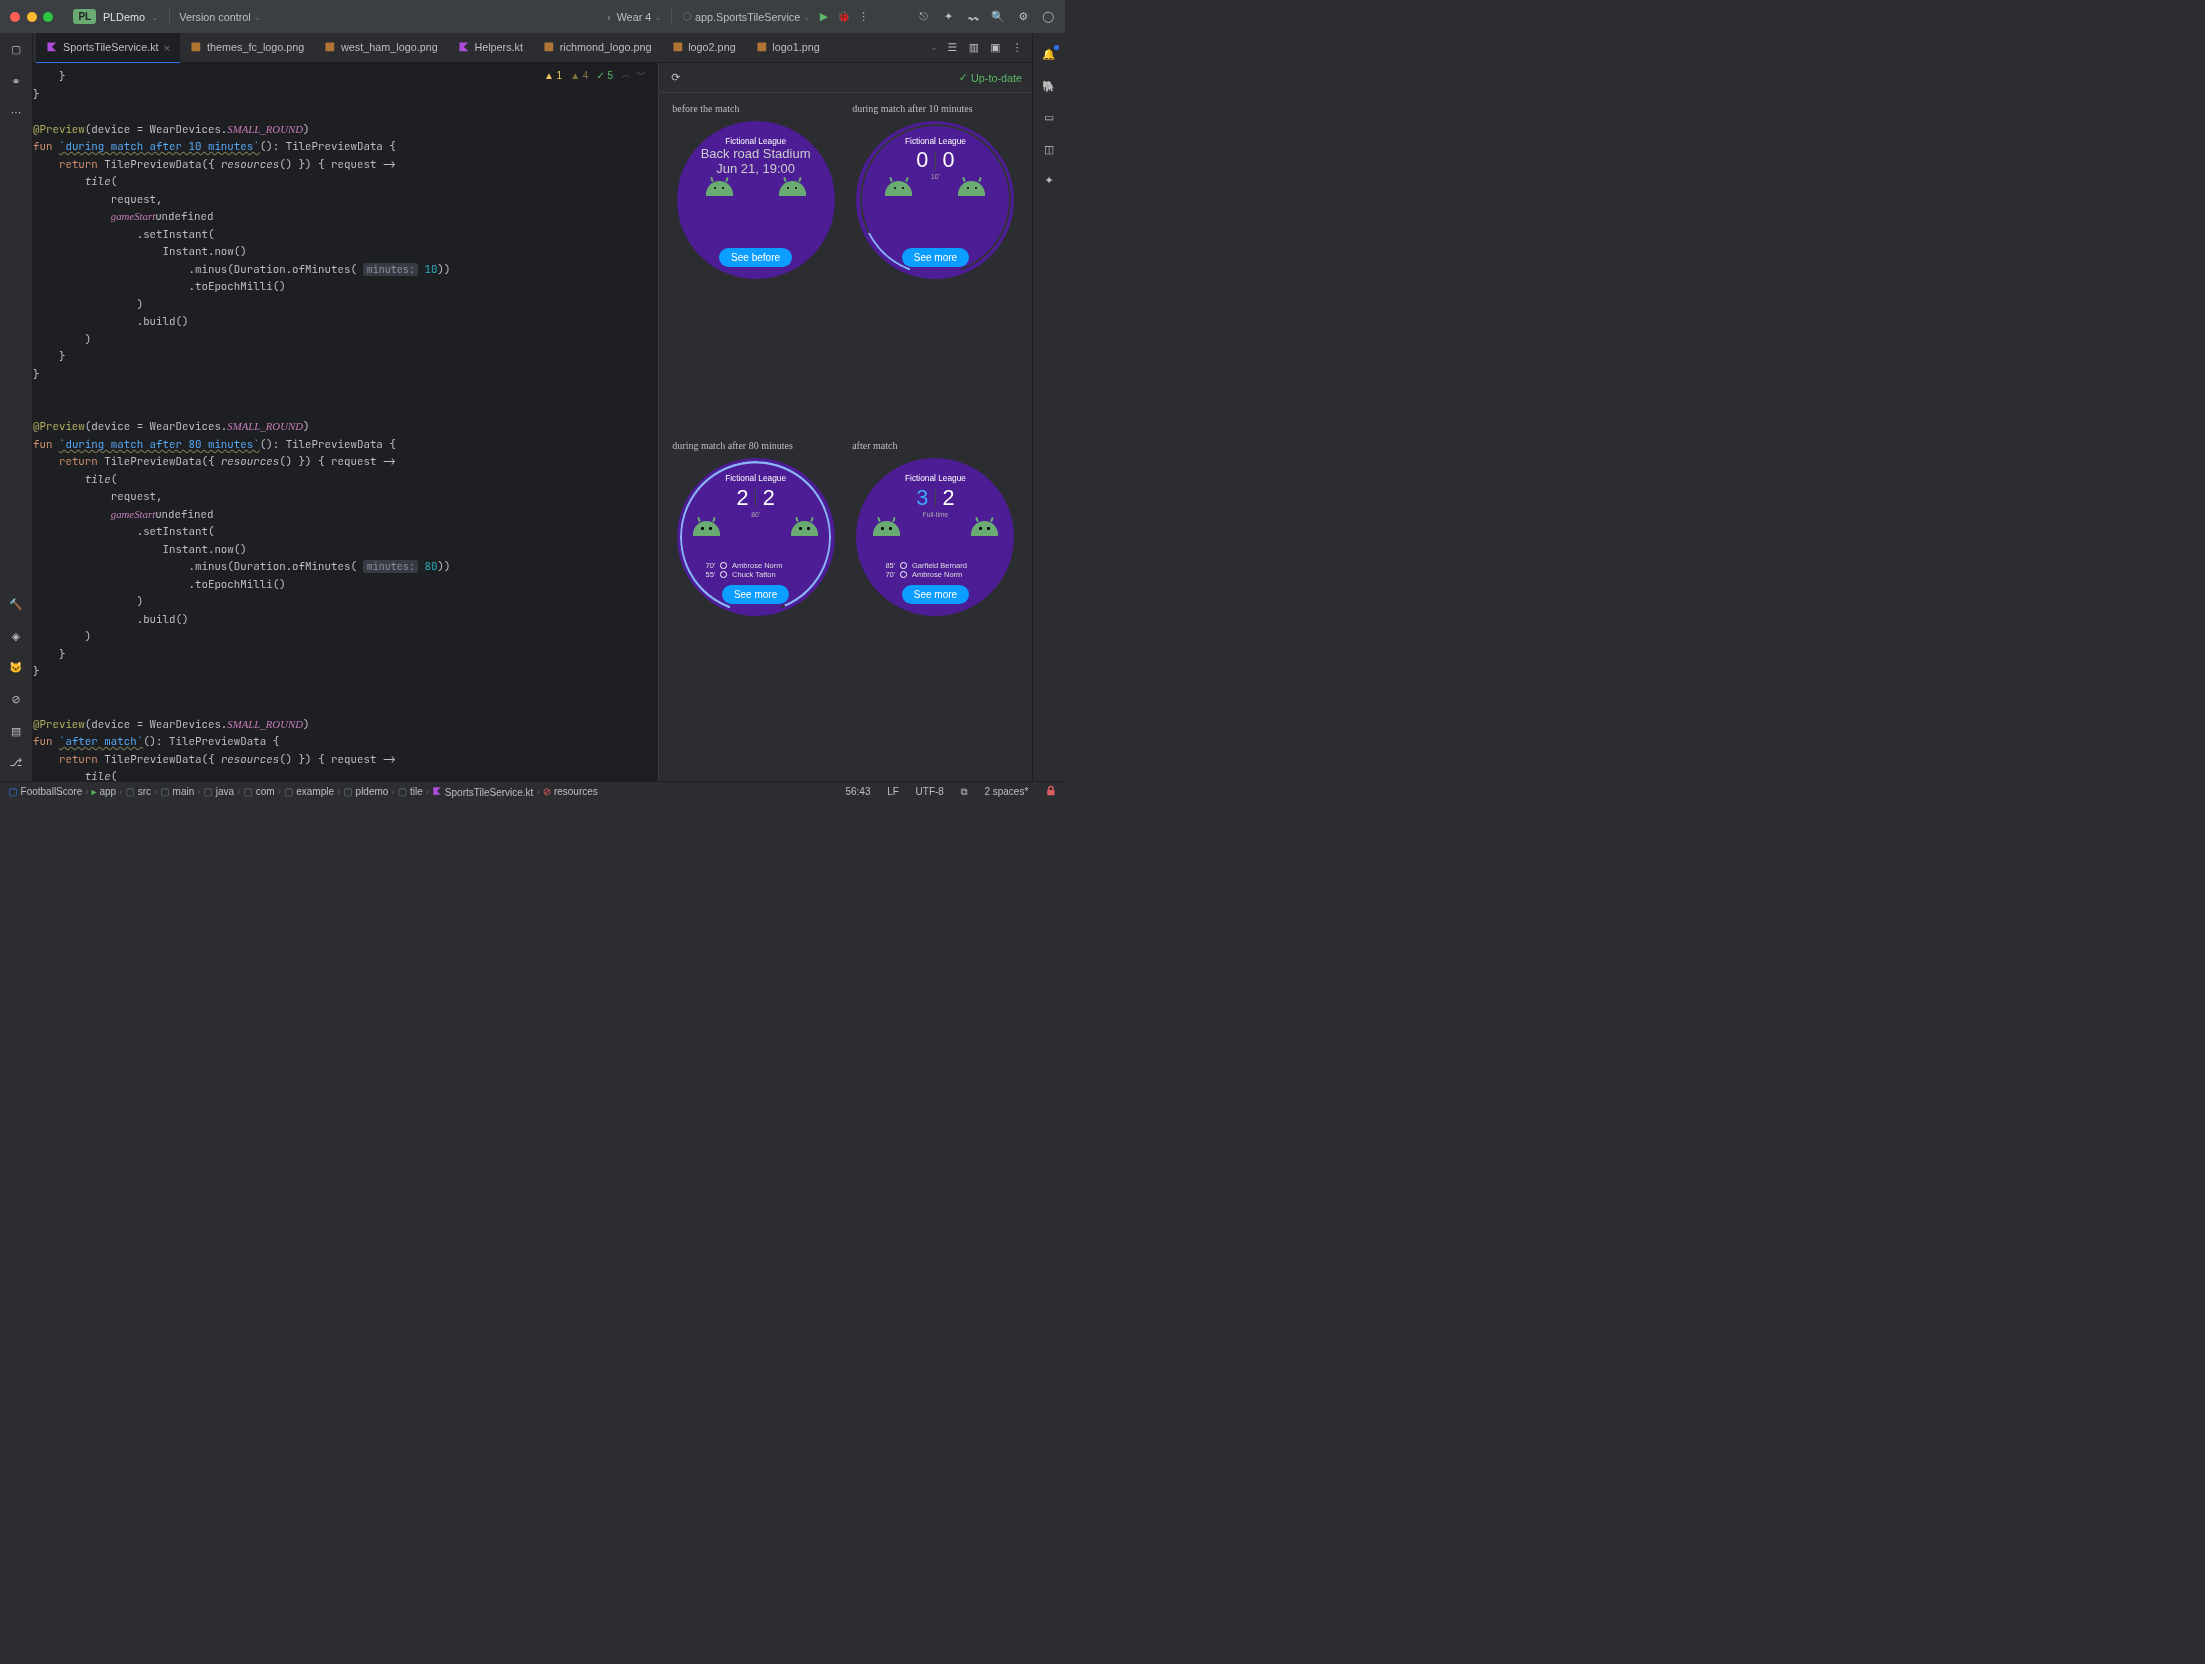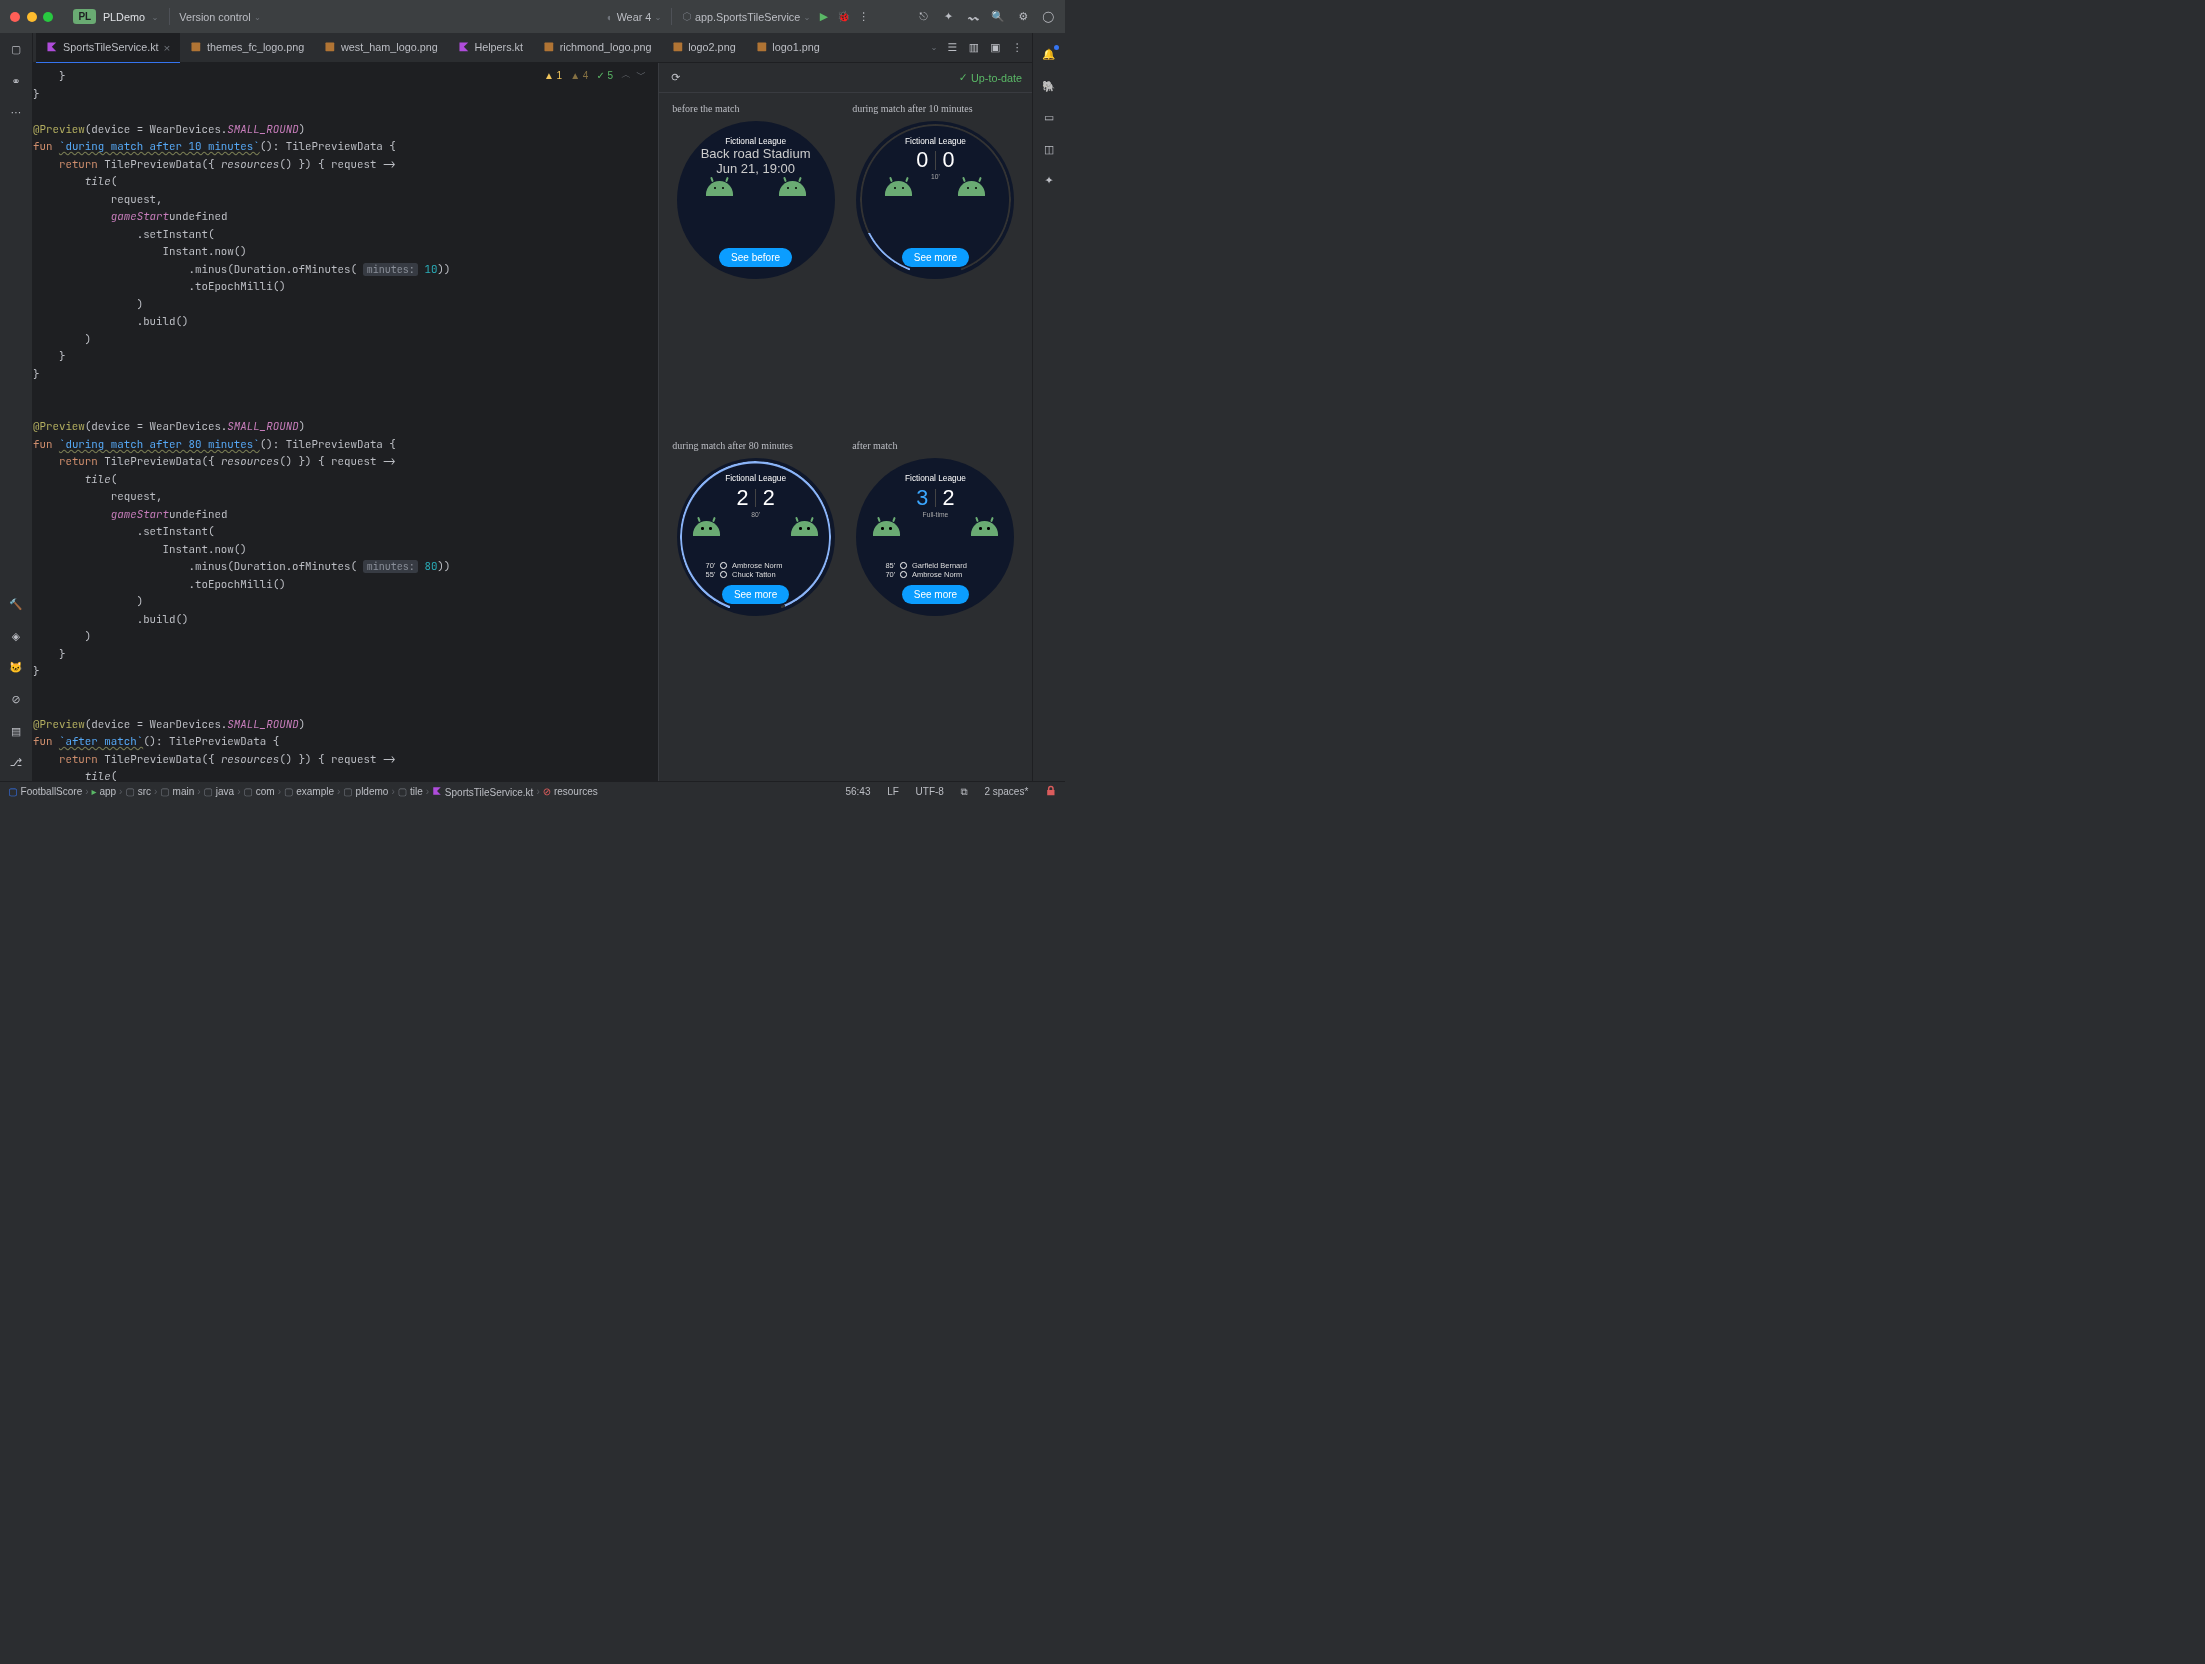--- a/index.html
+++ b/index.html
@@ -38,38 +38,38 @@
 .tabs-right .tb-icon { color:#bcbec4; }
 
 .editor-body { flex:1; display:flex; min-height:0; }
 .code-pane { flex:1; display:flex; overflow:hidden; position:relative; min-width:0; }
 .gutter { width:48px; background:#1e1f22; text-align:right; padding-right:11.7px; color:#4b5059; font-family:"JetBrains Mono",Menlo,monospace; font-size:10.8px; line-height:17.5px; padding-top:5px; user-select:none; }
 .code { flex:1; background:#1e1f22; font-family:"JetBrains Mono",Menlo,monospace; font-size:10.8px; line-height:17.5px; padding-top:5px; white-space:pre; color:#bcbec4; overflow:hidden; }
 .k-ann { color:#b3ae60; }
 .k-kw { color:#cf8e6d; }
 .k-num { color:#2aacb8; }
 .k-it { font-style:italic; color:#bcbec4; }
-.k-field { color:#c77dbb; font-style:italic; }
+.k-field { color:#c77dbb; font-style:italic;font-family:Liberation Serif, serif; }
 .k-hint { background:#373b43; color:#8a8f99; padding:0 3.3px; border-radius:2.5px; font-size:10px; }
 .k-bt { color:#56a8f5; text-decoration:underline wavy #7a7e54; text-decoration-skip-ink:none; }
 
 .inspections { position:absolute; top:5px; right:11.7px; display:flex; align-items:center; gap:8.3px; font-size:10px; }
 .insp { display:flex; align-items:center; gap:2.5px; }
 .insp.warn { color:#f2c55c; }
 .insp.weak { color:#857042; }
 .insp.ok { color:#5ab866; }
 .insp-nav { color:#6f737a; display:flex; gap:5px; }
 
 .preview-pane { width:374px; background:#2b2d30; border-left:0.8px solid #393b40; display:flex; flex-direction:column; }
 .preview-header { height:30px; display:flex; align-items:center; padding:0 10px; justify-content:space-between; border-bottom:0.8px solid #393b40; }
 .up-to-date { color:#5ab866; display:flex; align-items:center; gap:3.3px; font-size:10.8px; }
 .preview-grid { flex:1; display:grid; grid-template-columns:1fr 1fr; grid-template-rows:1fr 1fr; padding:10px; gap:6.7px; overflow:auto; }
 .preview-cell { display:flex; flex-direction:column; align-items:center; }
 .preview-label { font-size:10px; color:#bcbec4; align-self:flex-start; margin-bottom:6.7px; margin-left:3.3px;font-family:Liberation Serif, serif; }
-.watch { width:158px; height:158px; border-radius:50%; background:#0f172a; position:relative; display:flex; flex-direction:column; align-items:center; color:#fff; overflow:hidden; }
+.watch { width:158px; height:158px; border-radius:50%; background:#4c1d95; position:relative; display:flex; flex-direction:column; align-items:center; color:#fff; overflow:hidden; }
 .watch-title { font-size:8.3px; margin-top:15px; font-weight:500; }
 .watch-sub { font-size:13px; color:#ccc; }
 .watch-score { font-size:21.6px; font-weight:300; display:flex; align-items:center; gap:6.7px; margin-top:1.7px; }
 .watch-score .sep { width:0.8px; height:18.3px; background:#444; }
 .watch-score .home { color:#3ba7ff; }
 .watch-time { font-size:6.7px; color:#aaa; margin-top:0px; }
 .watch-teams { display:flex; justify-content:space-between; width:100px; margin-top:3.3px; position:absolute; top:57px; }
 .watch-teams.low { top:60px; width:125px; }
 .android-head { width:27px; height:15px; background:#6aab73; border-radius:13.3px 13.3px 0 0; position:relative; }
 .android-head::before,.android-head::after { content:''; position:absolute; width:1.7px; height:5px; background:#6aab73; top:-4.2px; border-radius:1.7px; }

